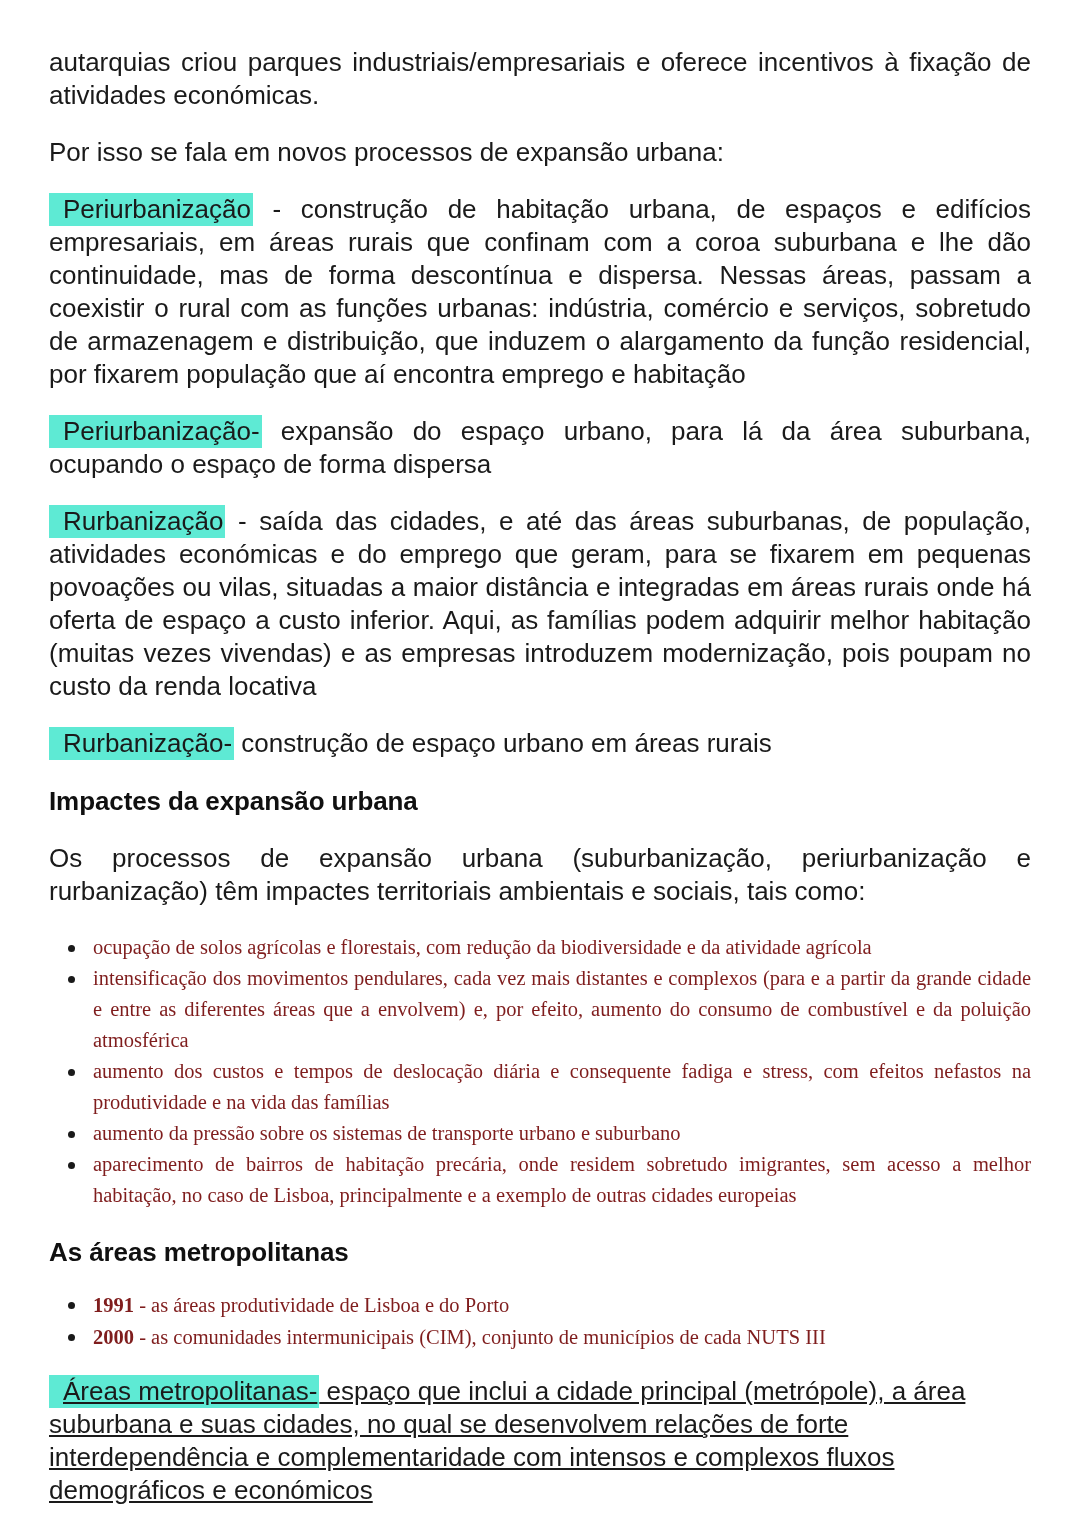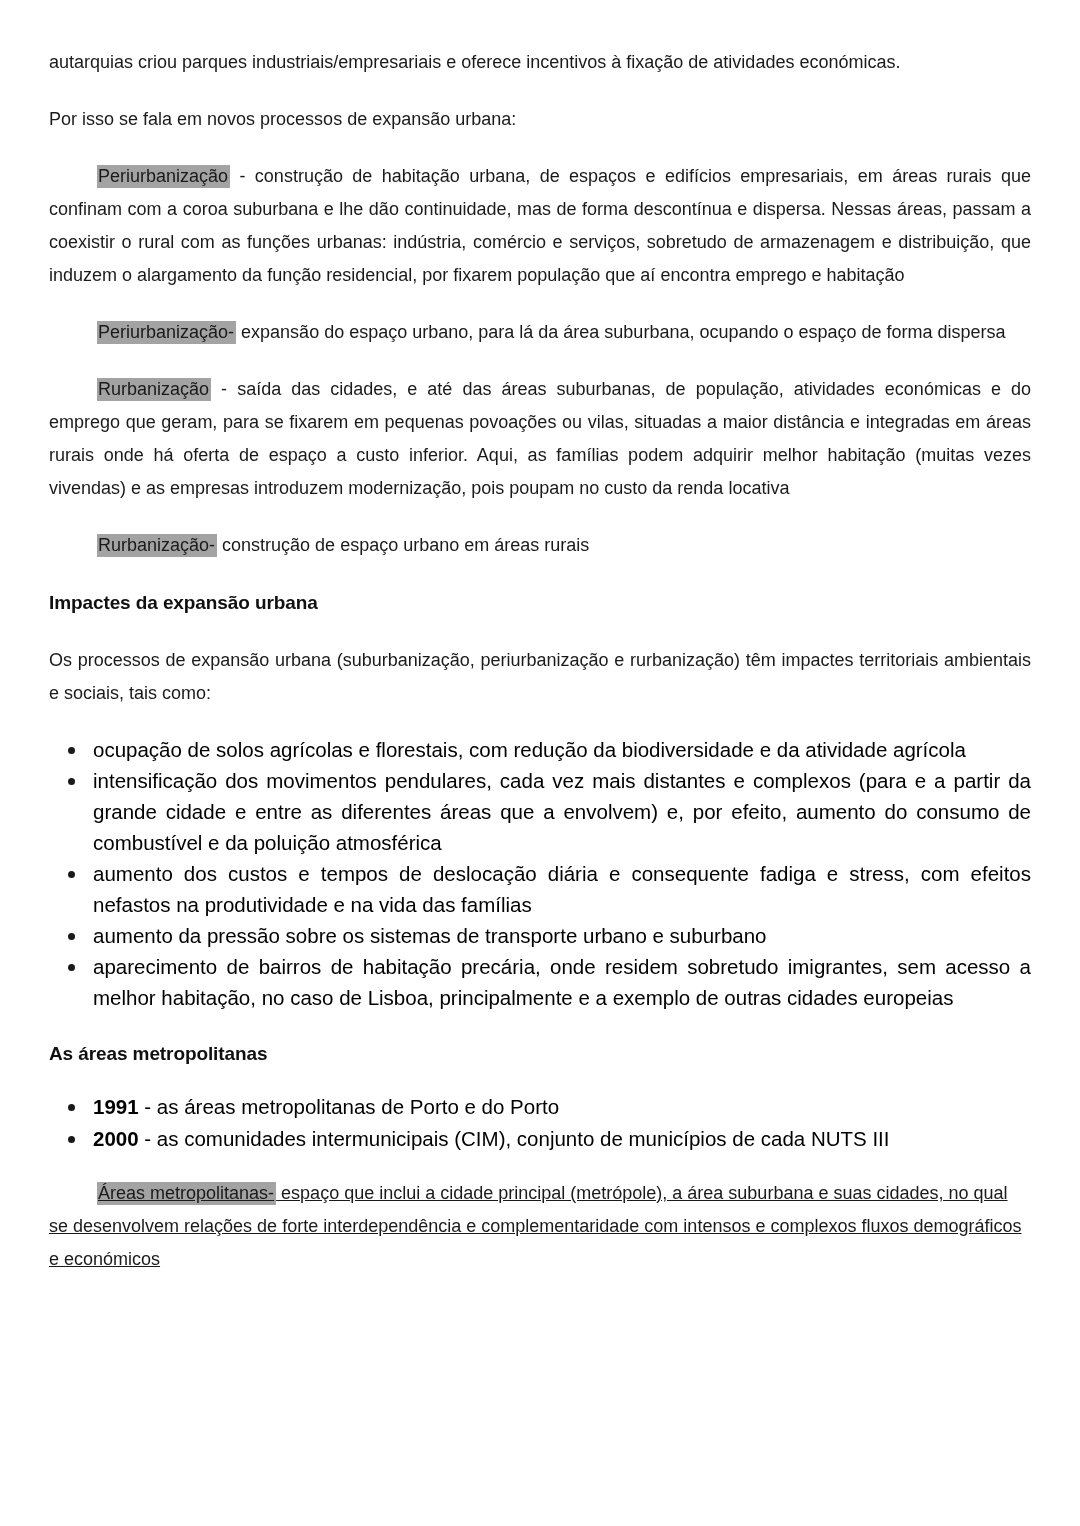--- a/index.html
+++ b/index.html
@@ -21,82 +21,82 @@
     height: 1526px;
     box-sizing: border-box;
     padding: 46px 49px 0 49px;
     background: #ffffff;
   }
   .doc-body {
     width: 982px;
   }
   p.para {
     margin: 0 0 24px 0;
-    font-size: 18px;
+    font-size: 26px;
     line-height: 33px;
     text-align: justify;
     text-justify: inter-word;
     color: #1a1a1a;
     hyphens: none;
   }
   p.para.last-left {
     text-align: left;
     text-decoration: underline;
   }
   p.tight {
     text-align: left;
   }
   h2.section-heading {
     margin: 6px 0 24px 0;
-    font-size: 19px;
+    font-size: 26px;
     line-height: 34px;
     font-weight: bold;
     color: #101010;
     letter-spacing: -0.1px;
   }
   h2.section-heading.second {
     margin-bottom: 20px;
   }
   ul.bullets {
     margin: 0 0 24px 0;
     padding: 0 0 0 44px;
     list-style: none;
   }
   ul.bullets li {
     position: relative;
     font-size: 20.5px;
     line-height: 31px;
     text-align: justify;
     text-justify: inter-word;
-    color: #000000;
+    color: #7f1d1d;
     margin: 0 0 0 0;
     padding-left: 0;
+    font-family: Liberation Serif, serif;
   }
   ul.bullets li::before {
     content: "";
     position: absolute;
     left: -25px;
     top: 13px;
     width: 7px;
     height: 7px;
     border-radius: 50%;
     background: #1a1a1a;
   }
   ul.bullets.dates {
     margin-bottom: 22px;
   }
   ul.bullets.dates li {
     text-align: left;
     line-height: 32px;
   }
   .hl {
-    background-color: #a3a3a3;
-    padding: 1px 2px 2px 1px;
+    background-color: #5eead4;
+    padding: 1px 2px 2px 14px;
     box-decoration-break: clone;
-    margin-left: 48px;
     -webkit-box-decoration-break: clone;
   }
   .bold {
     font-weight: bold;
   }
 </style>
 </head>
 <body>
 
 <div class="page">
@@ -122,20 +122,20 @@
       <li>ocupação de solos agrícolas e florestais, com redução da biodiversidade e da atividade agrícola</li>
       <li>intensificação dos movimentos pendulares, cada vez mais distantes e complexos (para e a partir da grande cidade e entre as diferentes áreas que a envolvem) e, por efeito, aumento do consumo de combustível e da poluição atmosférica</li>
       <li>aumento dos custos e tempos de deslocação diária e consequente fadiga e stress, com efeitos nefastos na produtividade e na vida das famílias</li>
       <li>aumento da pressão sobre os sistemas de transporte urbano e suburbano</li>
       <li>aparecimento de bairros de habitação precária, onde residem sobretudo imigrantes, sem acesso a melhor habitação, no caso de Lisboa, principalmente e a exemplo de outras cidades europeias</li>
     </ul>
 
     <h2 class="section-heading second">As áreas metropolitanas</h2>
 
     <ul class="bullets dates">
-      <li><span class="bold">1991</span><span> - as áreas metropolitanas de Porto e do Porto</span></li>
+      <li><span class="bold">1991</span><span> - as áreas produtividade de Lisboa e do Porto</span></li>
       <li><span class="bold">2000</span><span> - as comunidades intermunicipais (CIM), conjunto de municípios de cada NUTS III</span></li>
     </ul>
 
     <p class="para last-left"><span class="hl">Áreas metropolitanas-</span><span> espaço que inclui a cidade principal (metrópole), a área suburbana e suas cidades, no qual se desenvolvem relações de forte interdependência e complementaridade com intensos e complexos fluxos demográficos e económicos</span></p>
 
   </div>
 </div>
 
 </body></html>

